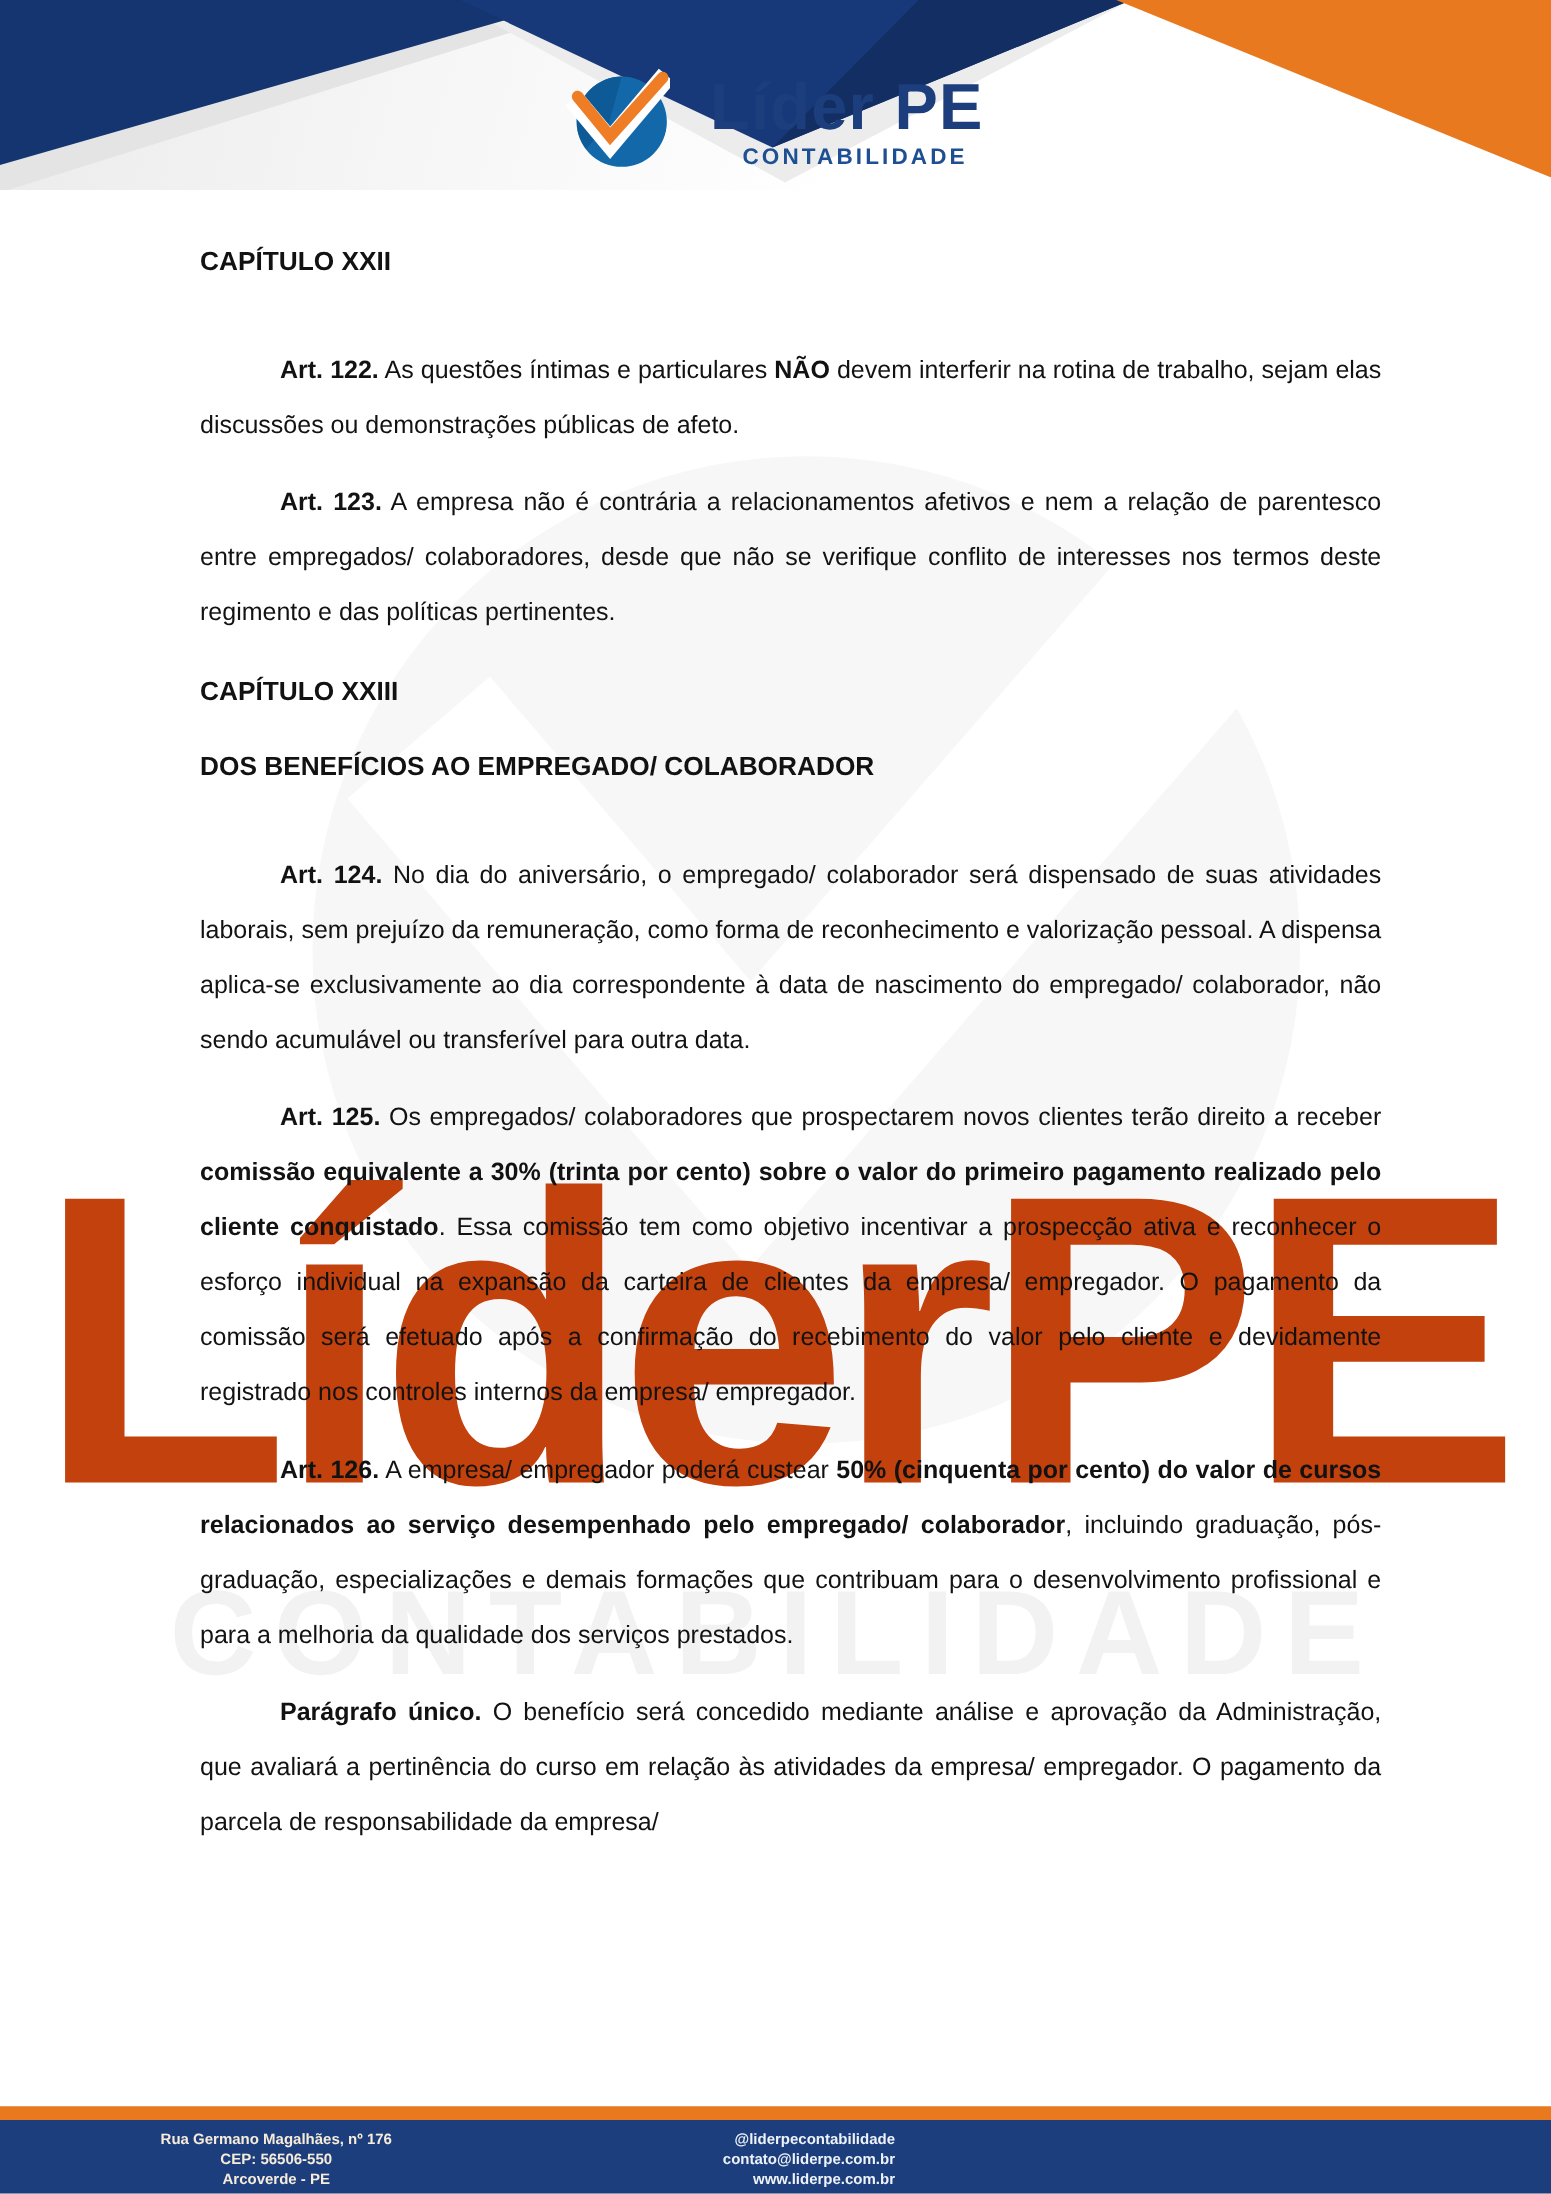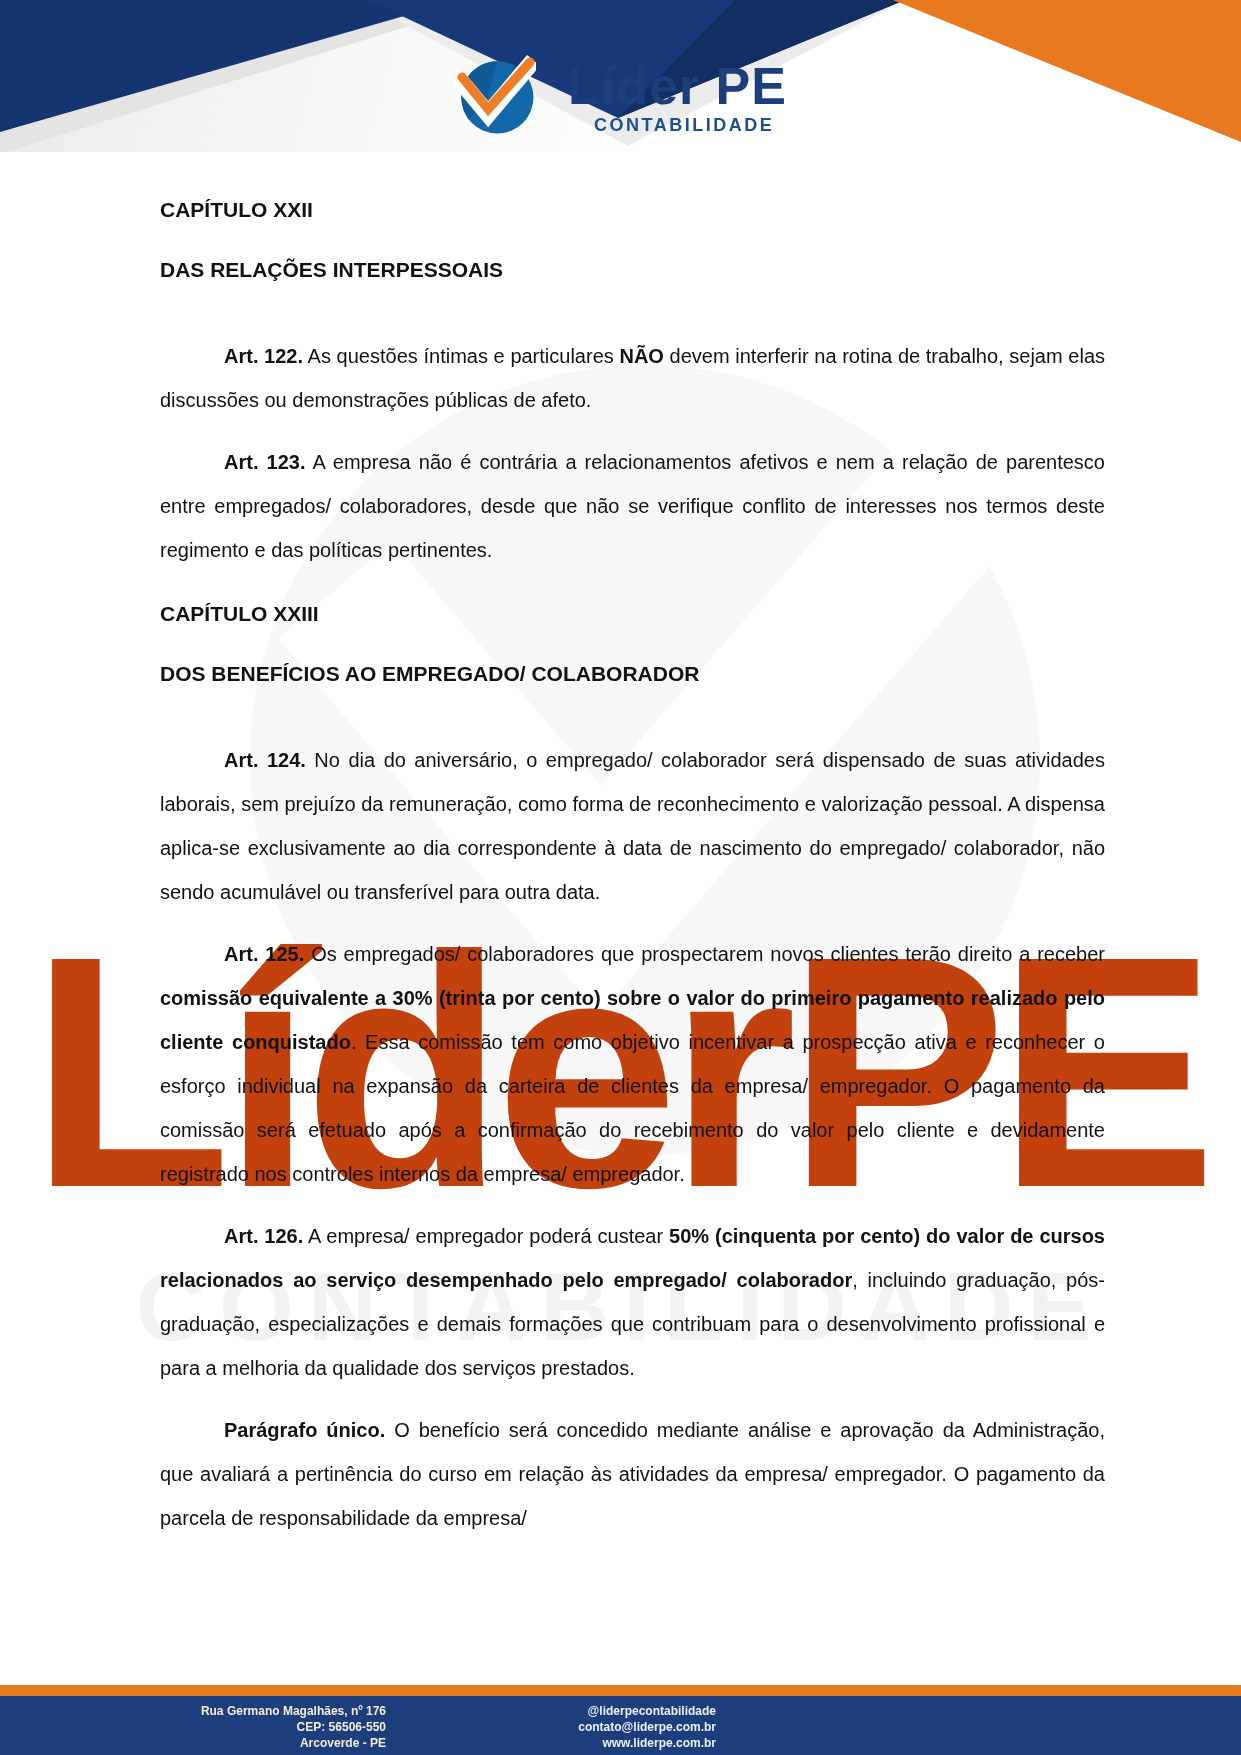--- a/index.html
+++ b/index.html
@@ -74,21 +74,21 @@
   
   .footer { position: absolute; left: 0; bottom: 0; width: 1241px; z-index: 3; }
   .footer-accent { height: 11px; background: var(--orange, #e8791f); }
   .footer-bar {
     height: 59px; background: var(--navy, #1c3e7d);
     display: flex; align-items: flex-start;
     padding: 7px 56px 0 56px;
     color: #ffffff; font-size: 12px; line-height: 16px; font-weight: bold;
   }
   .fcol { white-space: nowrap; }
-  .fcol.left  { width: 330px; text-align: right;  color: #f7ecd9; }
+  .fcol.left  { width: 330px; text-align: center;  color: #f7ecd9; }
   .fcol.center{ flex: 1; text-align: center; }
   .fcol.right { width: 330px; text-align: right; color: #eef2f9; }
 </style>
 </head>
 <body>
 
 <div class="page">
 
   <div class="watermark">
     <svg class="wm-ball" width="880" height="880" viewBox="0 0 880 880">
@@ -118,21 +118,20 @@
       </svg>
       <div class="logo-text">
         <div class="logo-brand">Líder PE</div>
         <div class="logo-tagline">CONTABILIDADE</div>
       </div>
     </div>
   </header>
 
   <main class="doc">
       <h2 class="block heading">CAPÍTULO XXII</h2>
-      <h2 class="block heading">DAS RELAÇÕES INTERPESSOAIS</h2>
       <p class="block paragraph"><span class="b">Art. 122.</span><span> As questões íntimas e particulares </span><span class="b">NÃO</span><span> devem interferir na rotina de trabalho, sejam elas discussões ou demonstrações públicas de afeto.</span></p>
       <p class="block paragraph"><span class="b">Art. 123.</span><span> A empresa não é contrária a relacionamentos afetivos e nem a relação de parentesco entre empregados/ colaboradores, desde que não se verifique conflito de interesses nos termos deste regimento e das políticas pertinentes.</span></p>
       <h2 class="block heading">CAPÍTULO XXIII</h2>
       <h2 class="block heading">DOS BENEFÍCIOS AO EMPREGADO/ COLABORADOR</h2>
       <p class="block paragraph"><span class="b">Art. 124.</span><span> No dia do aniversário, o empregado/ colaborador será dispensado de suas atividades laborais, sem prejuízo da remuneração, como forma de reconhecimento e valorização pessoal. A dispensa aplica-se exclusivamente ao dia correspondente à data de nascimento do empregado/ colaborador, não sendo acumulável ou transferível para outra data.</span></p>
       <p class="block paragraph"><span class="b">Art. 125.</span><span> Os empregados/ colaboradores que prospectarem novos clientes terão direito a receber </span><span class="b">comissão equivalente a 30% (trinta por cento) sobre o valor do primeiro pagamento realizado pelo cliente conquistado</span><span>. Essa comissão tem como objetivo incentivar a prospecção ativa e reconhecer o esforço individual na expansão da carteira de clientes da empresa/ empregador. O pagamento da comissão será efetuado após a confirmação do recebimento do valor pelo cliente e devidamente registrado nos controles internos da empresa/ empregador.</span></p>
       <p class="block paragraph"><span class="b">Art. 126.</span><span> A empresa/ empregador poderá custear </span><span class="b">50% (cinquenta por cento) do valor de cursos relacionados ao serviço desempenhado pelo empregado/ colaborador</span><span>, incluindo graduação, pós-graduação, especializações e demais formações que contribuam para o desenvolvimento profissional e para a melhoria da qualidade dos serviços prestados.</span></p>
       <p class="block paragraph"><span class="b">Parágrafo único.</span><span> O benefício será concedido mediante análise e aprovação da Administração, que avaliará a pertinência do curso em relação às atividades da empresa/ empregador. O pagamento da parcela de responsabilidade da empresa/</span></p>
     </main>
 

